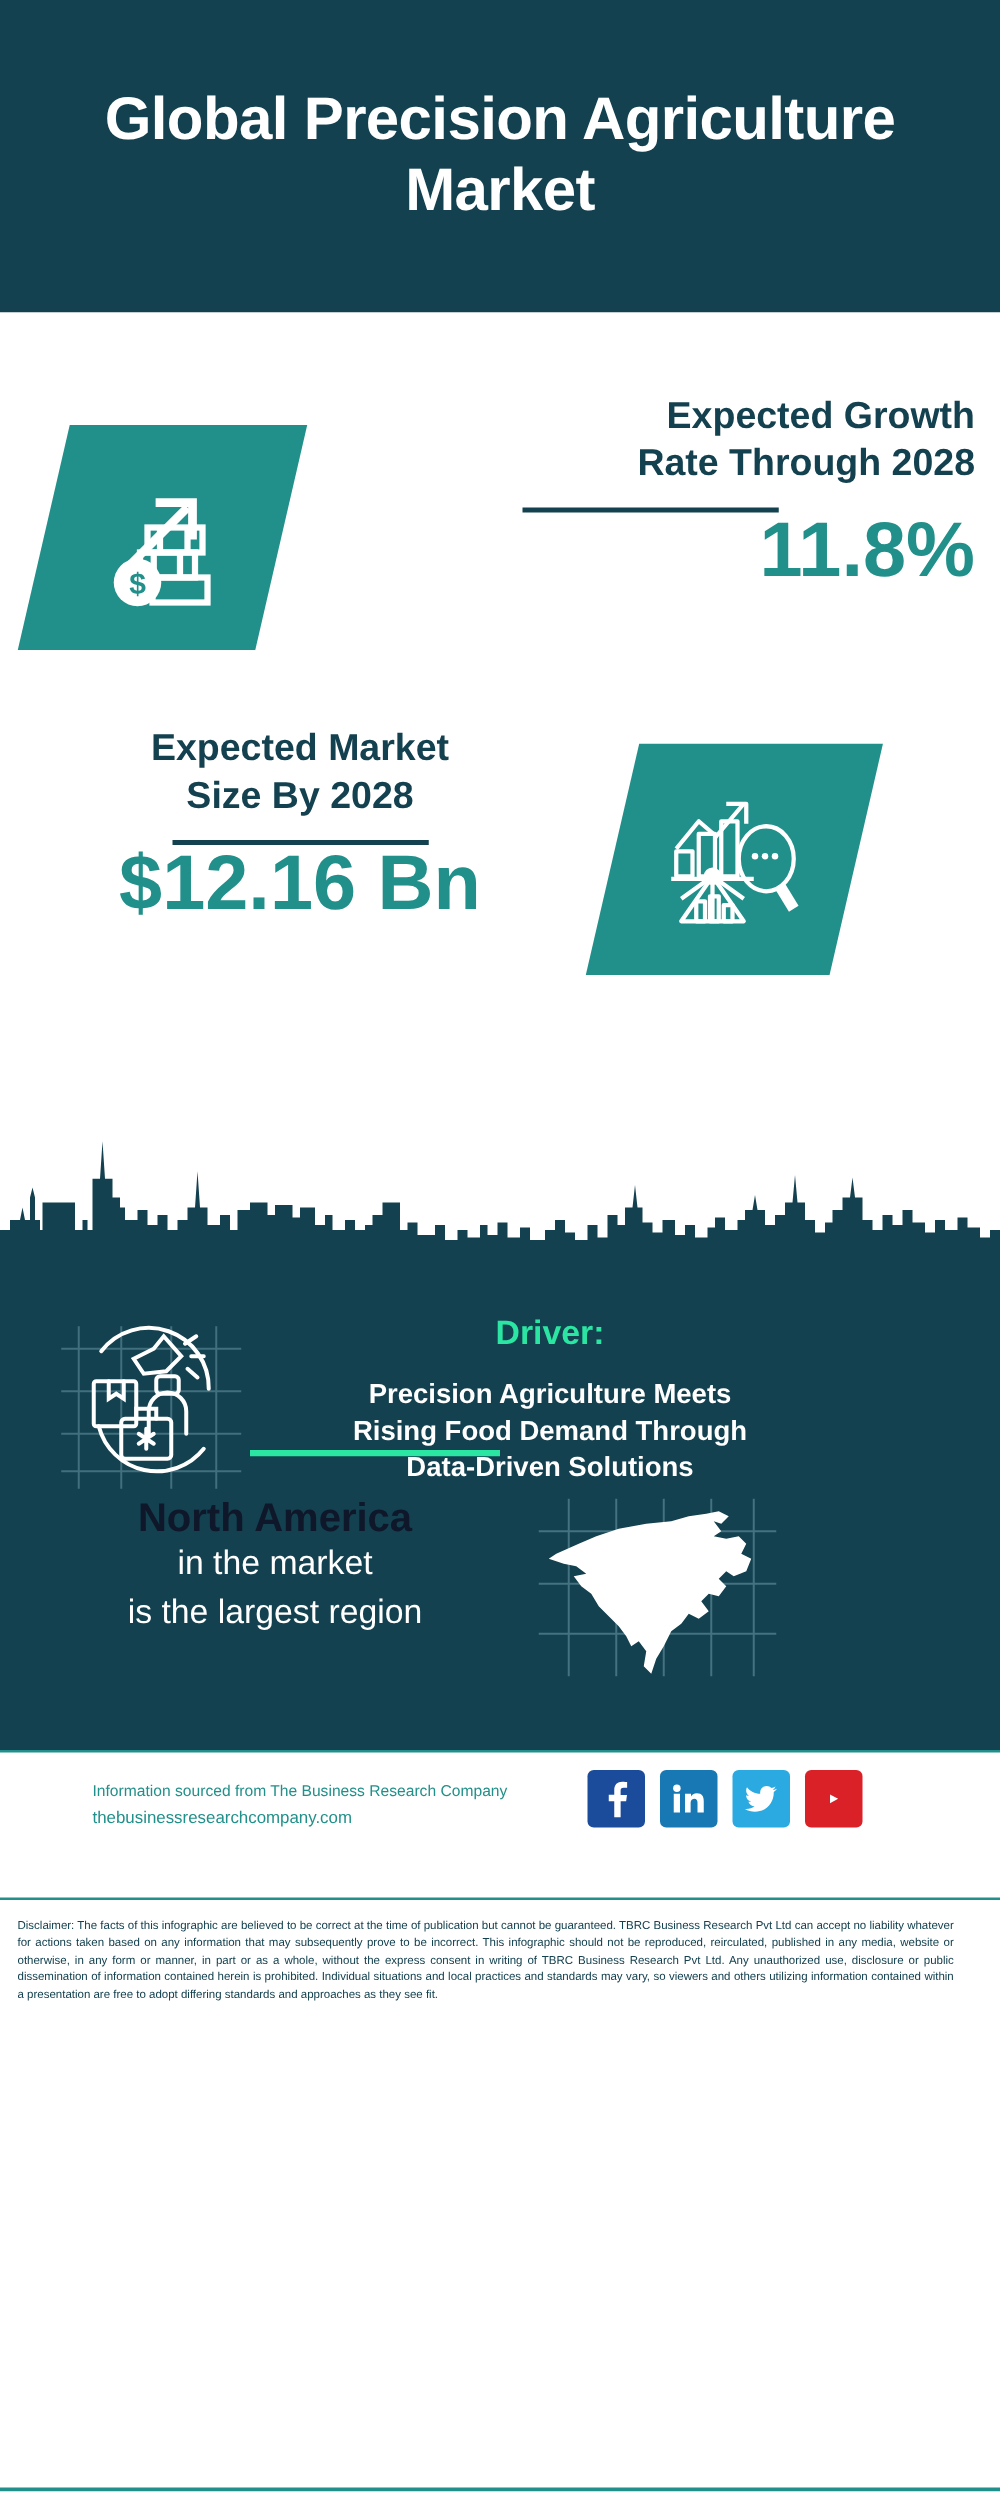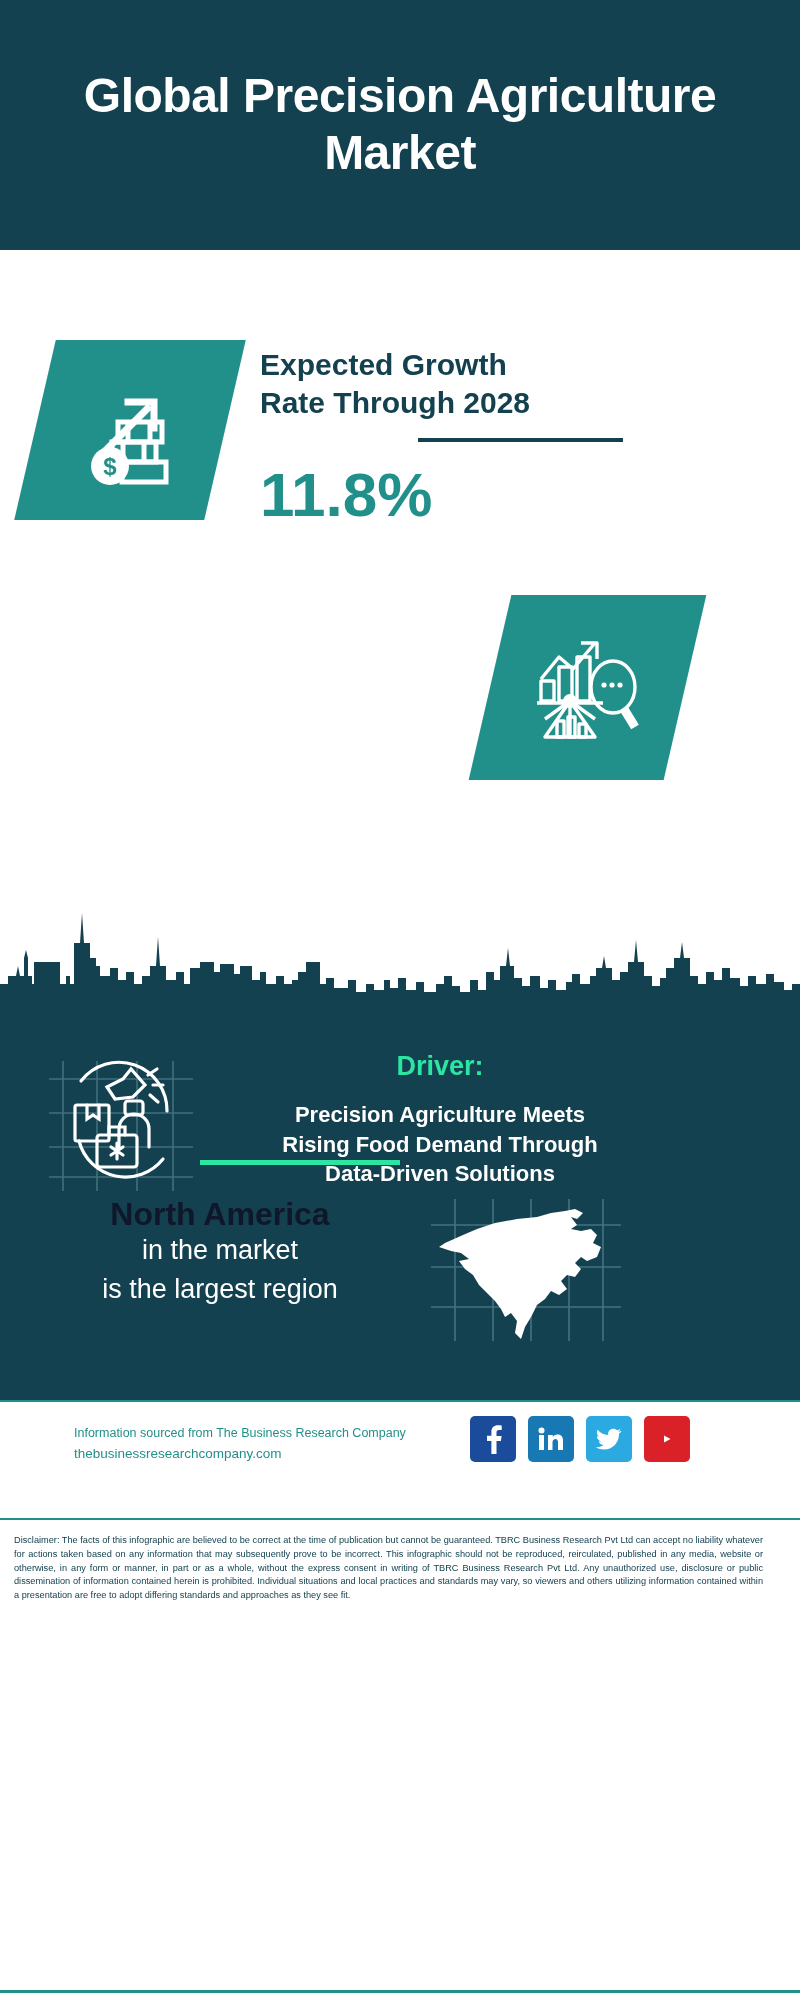--- a/index.html
+++ b/index.html
@@ -36,29 +36,29 @@
   .para-left {
     position:absolute; left:35px; top:50px;
     width:190px; height:180px;
     background:#22908A;
     transform:skewX(-13deg);
   }
   .para-left-inner {
     position:absolute; left:35px; top:50px; width:190px; height:180px;
     display:flex; align-items:center; justify-content:center;
   }
-  .stat1-text { position:absolute; left:260px; top:56px; width:520px; text-align:left; }
+  .stat1-text { position:absolute; left:260px; top:24px; width:520px; text-align:right; }
   .stat-label {
     color:#14414F; font-size:30px; font-weight:bold; line-height:1.25;
   }
   .divider-dark {
     width:205px; height:4px; background:#14414F; margin:17px auto 0 auto;
   }
   .stat-value-teal {
-    color:#22908A; font-size:62px; font-weight:bold; line-height:1.0; margin-top:22px;
+    color:#22908A; font-size:62px; font-weight:bold; line-height:1.0; 
   }
 
   
   .stat2 { position:absolute; left:0; top:305px; width:800px; height:290px; }
   .stat2-text { position:absolute; left:20px; top:25px; width:440px; text-align:center; }
   .para-right {
     position:absolute; left:490px; top:40px;
     width:195px; height:185px;
     background:#22908A;
     transform:skewX(-13deg);
@@ -169,20 +169,26 @@
 
       <div class="stat1-text">
         <div class="stat-label">Expected Growth</div>
         <div class="stat-label">Rate Through 2028</div>
         <div class="divider-dark"></div>
         <div class="stat-value-teal">11.8%</div>
       </div>
     </div>
 
     <div class="stat2">
+      <div class="stat2-text">
+        <div class="stat-label">Expected Market</div>
+        <div class="stat-label">Size By 2028</div>
+        <div class="divider-dark"></div>
+        <div class="stat-value-teal">$12.16 Bn</div>
+      </div>
 
       <div class="para-right"></div>
       <div class="para-right-inner">
         <svg width="125" height="125" viewBox="0 0 125 125" aria-hidden="true">
           <g stroke="#ffffff" stroke-width="3.4" fill="none" stroke-linejoin="round">
 
             <path d="M16 54 L34 32 L48 44 L70 18"></path>
             <path d="M56 18 L72 18 L72 34"></path>
 
             <rect x="16" y="56" width="13" height="20"></rect>

